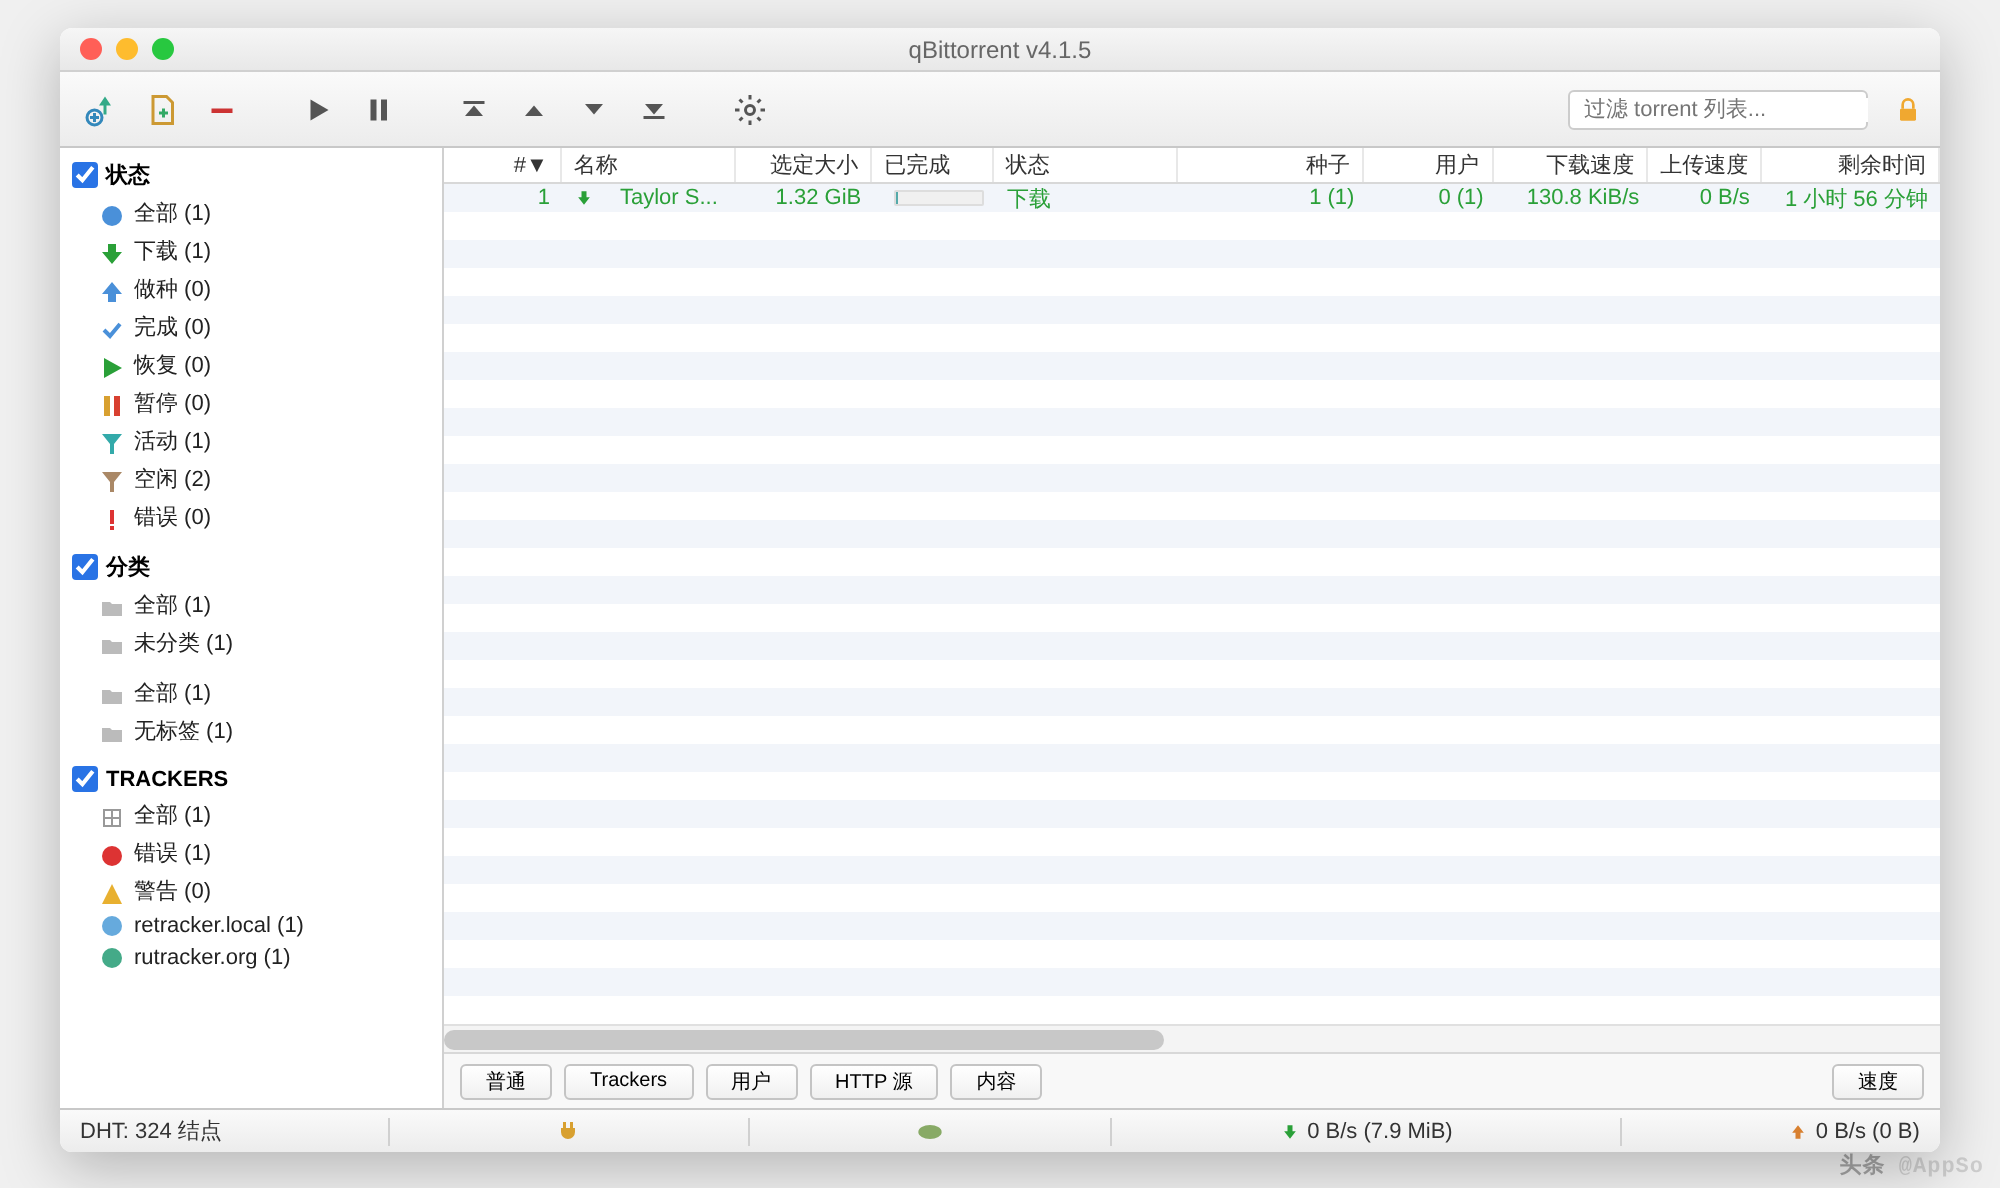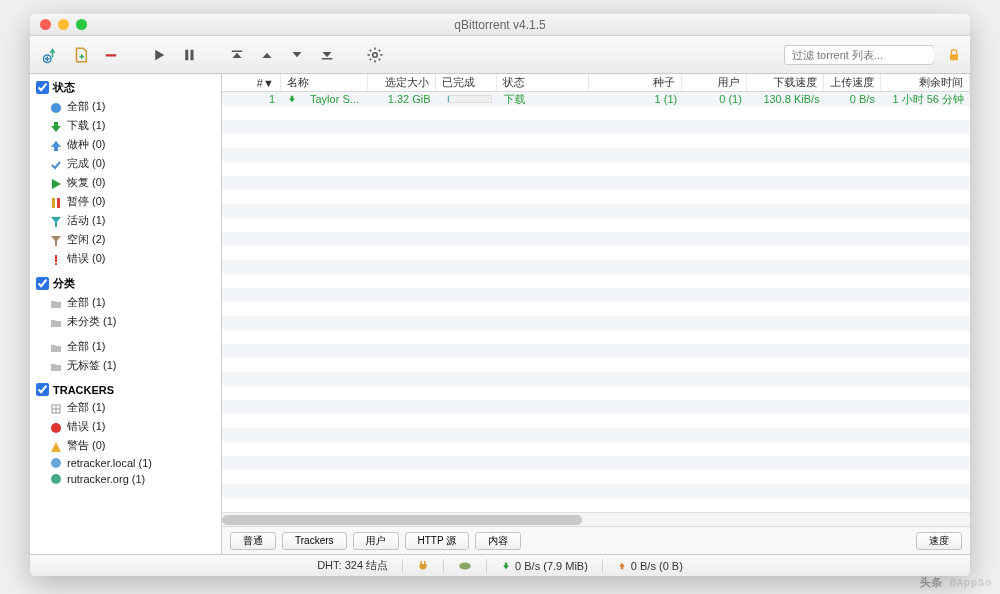--- a/index.html
+++ b/index.html
@@ -33,21 +33,21 @@
 .stripe:nth-child(even) { background: #f2f5fa; }
 .trow { position: absolute; top: 0; left: 0; right: 0; height: 14px; display: flex; align-items: center; color: #2aa038; font-size: 10px; }
 .td { padding: 0 6px; display: flex; align-items: center; justify-content: flex-end; white-space: nowrap; }
 .td.left { justify-content: flex-start; gap: 13px; }
 .progress { flex: 1; height: 8px; background: #f0f0f0; border: 1px solid #ddd; border-radius: 1px; overflow: hidden; margin-left: 4px; }
 .progress .fill { height: 100%; background: #5aa; width: 2%; }
 .hscroll { height: 14px; background: #f4f4f4; border-top: 1px solid #e0e0e0; position: relative; }
 .hscroll .thumb { position: absolute; left: 0; top: 2px; height: 10px; width: 360px; background: #c8c8c8; border-radius: 5px; }
 .tabs { height: 28px; display: flex; align-items: center; padding: 0 8px; gap: 6px; border-top: 1px solid #d8d8d8; background: #f8f8f8; }
 .tab { height: 18px; padding: 0 12px; border: 1px solid #c4c4c4; border-radius: 3px; background: linear-gradient(#fff,#f0f0f0); font-size: 10px; display: flex; align-items: center; }
-.statusbar { height: 22px; border-top: 1px solid #c8c8c8; background: linear-gradient(#fafafa,#ececec); display: flex; align-items: center; justify-content: center; padding: 0 10px; gap: 14px; font-size: 10px; color: #333; }
+.statusbar { height: 22px; border-top: 1px solid #c8c8c8; background: linear-gradient(#fafafa,#ececec); display: flex; align-items: center; justify-content: space-between; padding: 0 10px; gap: 14px; font-size: 10px; color: #333; }
 .statusbar .sep { width: 1px; height: 14px; background: #d0d0d0; }
 .sb-item { display: flex; align-items: center; gap: 4px; }
 .watermark { position: absolute; right: 8px; bottom: 2px; font-size: 22px; font-weight: 600; color: rgba(0,0,0,0.32); font-family: sans-serif; letter-spacing: 0.5px; }
 .watermark .faint { color: rgba(0,0,0,0.14); font-family: Liberation Mono, monospace; }
 
 .c-num{width:62px}.c-name{width:92px}.c-size{width:72px}.c-done{width:64px}.c-status{width:98px}.c-seed{width:98px}.c-peer{width:68px}.c-dl{width:82px}.c-ul{width:58px}.c-eta{width:94px}
 </style>
 </head>
 <body>
 

